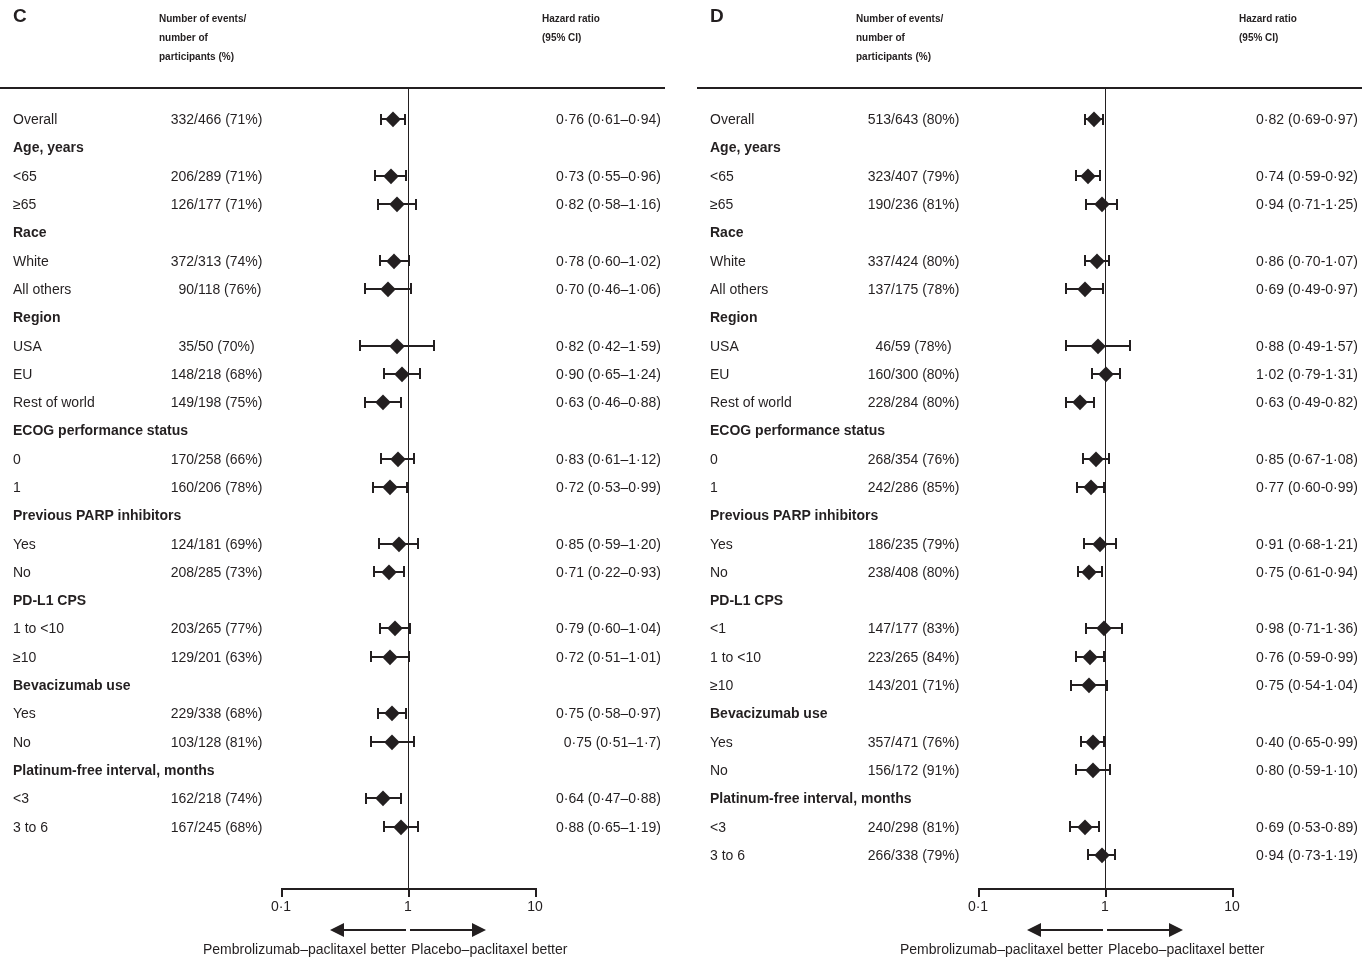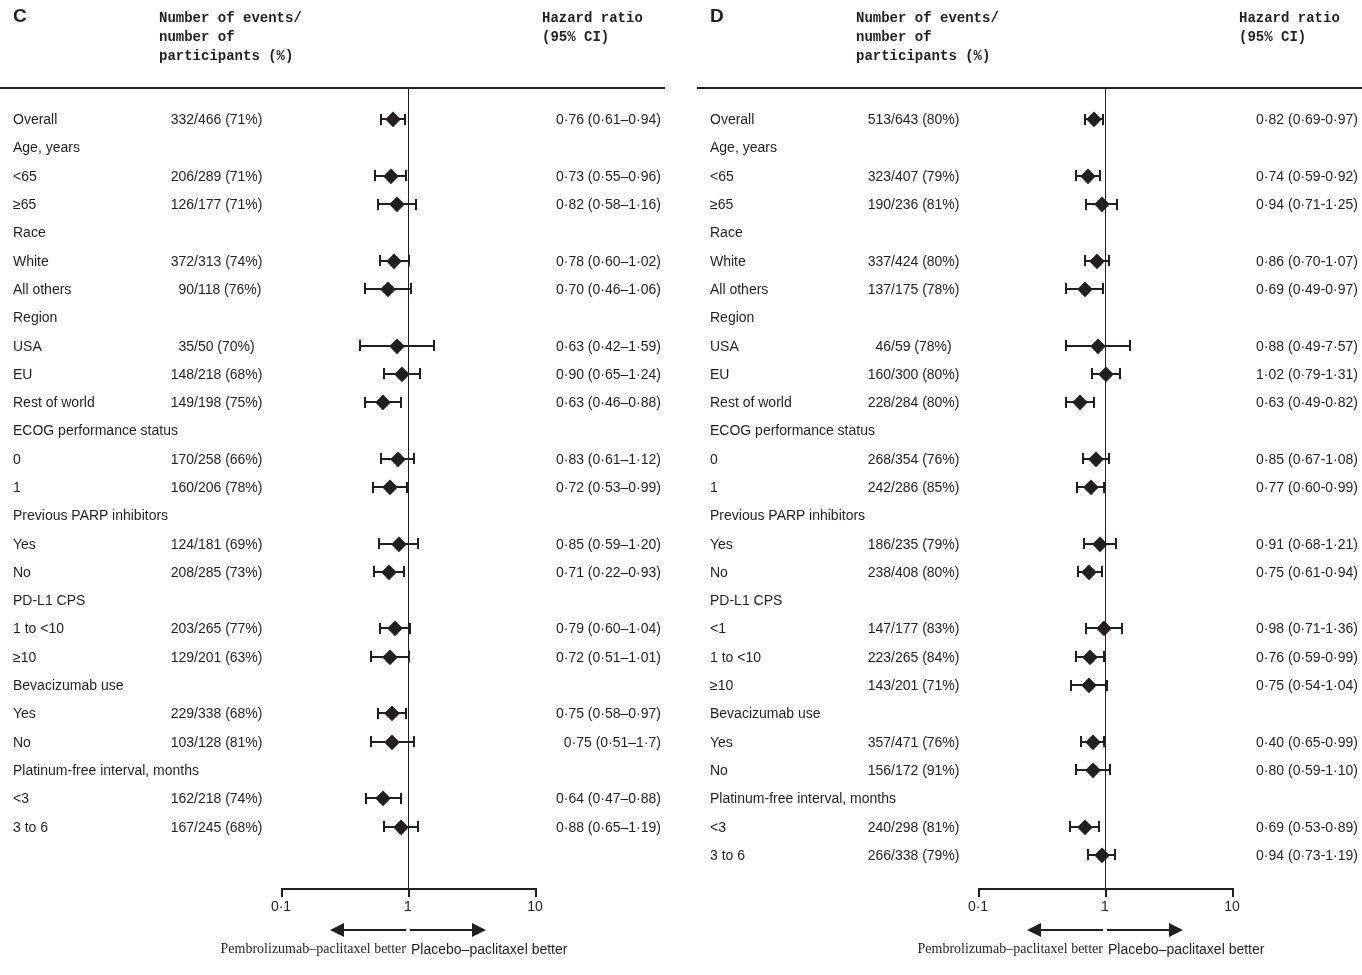--- a/index.html
+++ b/index.html
@@ -1,48 +1,48 @@
 <!DOCTYPE html>
 <html><head>
 <meta charset="utf-8">
 <style>
   html,body{margin:0;padding:0;background:#fff;}
   .fig{position:relative;width:1362px;height:975px;background:#ffffff;
        font-family:"Liberation Sans",sans-serif;color:#231f20;overflow:hidden;}
   .panel{position:absolute;top:0;width:665px;height:975px;}
   .panel.p0{left:0;} .panel.p1{left:697px;}
   .panel-letter{position:absolute;left:13px;top:5px;font-size:19px;font-weight:bold;}
-  .col-header{position:absolute;top:9px;font-size:14px;font-weight:bold;line-height:19px;white-space:pre-line;font-family:Liberation Mono, monospace;}
+  .col-header{position:absolute;top:9px;font-size:10px;font-weight:bold;line-height:19px;white-space:pre-line;}
   .events-header{left:159px;}
   .hr-header{left:542px;}
   .head-rule{position:absolute;left:0;top:87px;width:665px;height:2px;background:#231f20;}
   .ref-line{position:absolute;left:408px;top:89px;width:1.4px;height:799px;background:#231f20;}
   .rows{position:absolute;left:0;top:105px;width:665px;}
   .frow{position:relative;height:28.3px;width:665px;}
   .flabel{position:absolute;left:13px;top:50%;transform:translateY(-50%);font-size:14px;white-space:nowrap;}
-  .group .flabel{font-weight:normal;}
+  .group .flabel{font-weight:bold;}
   .fevents{position:absolute;left:148px;top:50%;transform:translateY(-50%);font-size:14px;white-space:pre;}
   .fevents .num{display:inline-block;width:46px;text-align:right;}
   .ci{position:absolute;top:50%;height:2px;margin-top:-1px;background:#231f20;}
   .cap{position:absolute;top:50%;width:2px;height:11px;margin-top:-5.5px;background:#231f20;}
   .diamond{position:absolute;top:50%;width:10.5px;height:10.5px;background:#231f20;
            transform:translate(-50%,-50%) rotate(45deg);}
   .fhr{position:absolute;right:4px;top:50%;transform:translateY(-50%);font-size:14px;white-space:nowrap;}
   .axis{position:absolute;left:0;top:0;width:665px;height:975px;pointer-events:none;}
   .axis-line{position:absolute;left:281px;top:888px;width:255px;height:1.5px;background:#231f20;}
   .tick{position:absolute;top:888px;width:1.5px;height:9px;background:#231f20;}
   .tick-label{position:absolute;top:898px;font-size:14px;transform:translateX(-50%);}
   .shaft{position:absolute;top:929px;height:2px;background:#231f20;}
   .shaft-left{left:343px;width:63px;}
   .shaft-right{left:410px;width:63px;}
   .ahead{position:absolute;top:923px;width:0;height:0;border-top:7px solid transparent;border-bottom:7px solid transparent;}
   .ahead-left{left:330px;border-right:14px solid #231f20;}
   .ahead-right{left:472px;border-left:14px solid #231f20;}
   .dir-label{position:absolute;top:941px;font-size:14px;white-space:nowrap;}
-  .dir-left{right:259px;text-align:right;font-family:Liberation Serif, serif;}
+  .dir-left{right:259px;text-align:right;}
   .dir-right{left:411px;}
 </style>
 </head>
 <body>
 
 <div class="fig">
 
   <div class="panel p0">
     <div class="panel-letter">C</div>
     <div class="col-header events-header">Number of events/
@@ -107,21 +107,21 @@
         <div class="frow group">
           <span class="flabel">Region</span>
         </div>
         <div class="frow">
           <span class="flabel">USA</span>
           <span class="fevents"><span class="num">35</span>/50 (70%)</span>
           <div class="ci" style="left: 360.153px; width: 73.4248px;"></div>
           <div class="cap" style="left: 359.153px;"></div>
           <div class="cap" style="left: 432.577px;"></div>
           <div class="diamond" style="left: 397.054px;"></div>
-          <span class="fhr">0·63 (0·42–1·59)</span>
+          <span class="fhr">0·82 (0·42–1·59)</span>
         </div>
         <div class="frow">
           <span class="flabel">EU</span>
           <span class="fevents"><span class="num">148</span>/218 (68%)</span>
           <div class="ci" style="left: 384.24px; width: 35.6246px;"></div>
           <div class="cap" style="left: 383.24px;"></div>
           <div class="cap" style="left: 418.865px;"></div>
           <div class="diamond" style="left: 402.189px;"></div>
           <span class="fhr">0·90 (0·65–1·24)</span>
         </div>
@@ -321,21 +321,21 @@
         <div class="frow group">
           <span class="flabel">Region</span>
         </div>
         <div class="frow">
           <span class="flabel">USA</span>
           <span class="fevents"><span class="num">46</span>/59 (78%)</span>
           <div class="ci" style="left: 368.655px; width: 64.2244px;"></div>
           <div class="cap" style="left: 367.655px;"></div>
           <div class="cap" style="left: 431.879px;"></div>
           <div class="diamond" style="left: 400.949px;"></div>
-          <span class="fhr">0·88 (0·49-7·57)</span>
+          <span class="fhr">0·88 (0·49-1·57)</span>
         </div>
         <div class="frow">
           <span class="flabel">EU</span>
           <span class="fevents"><span class="num">160</span>/300 (80%)</span>
           <div class="ci" style="left: 394.999px; width: 27.8948px;"></div>
           <div class="cap" style="left: 393.999px;"></div>
           <div class="cap" style="left: 421.893px;"></div>
           <div class="diamond" style="left: 409.092px;"></div>
           <span class="fhr">1·02 (0·79-1·31)</span>
         </div>

